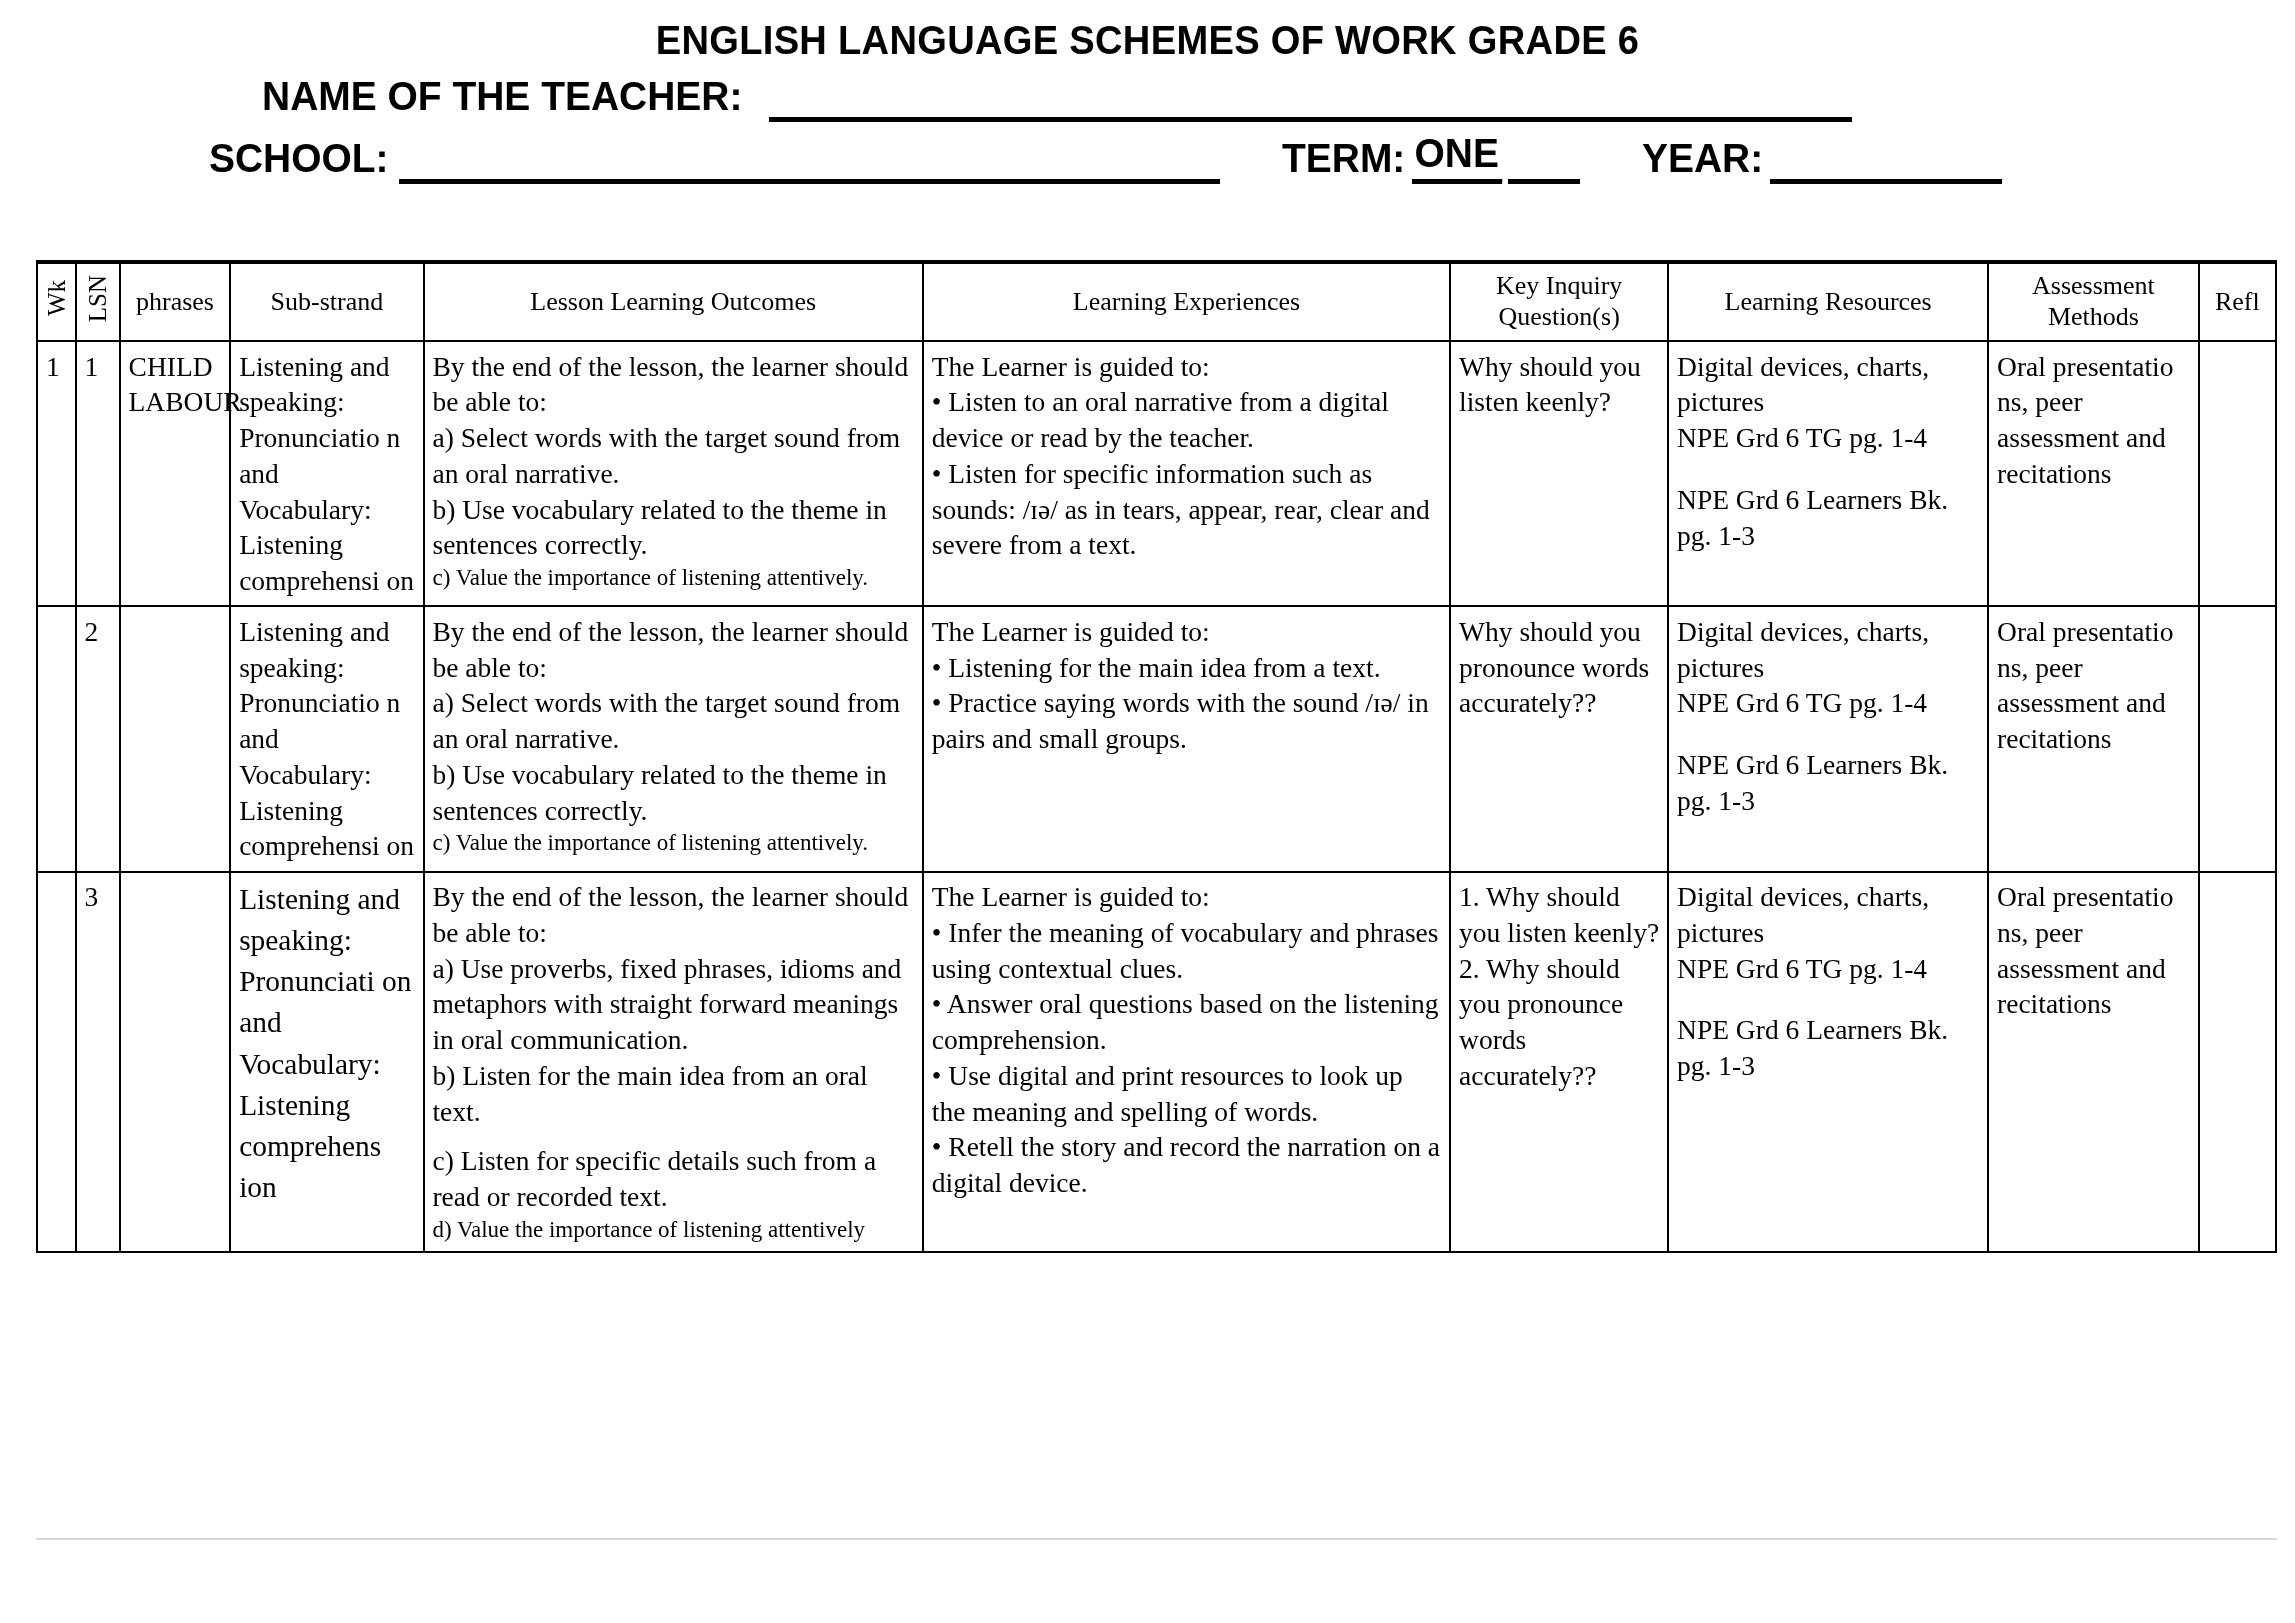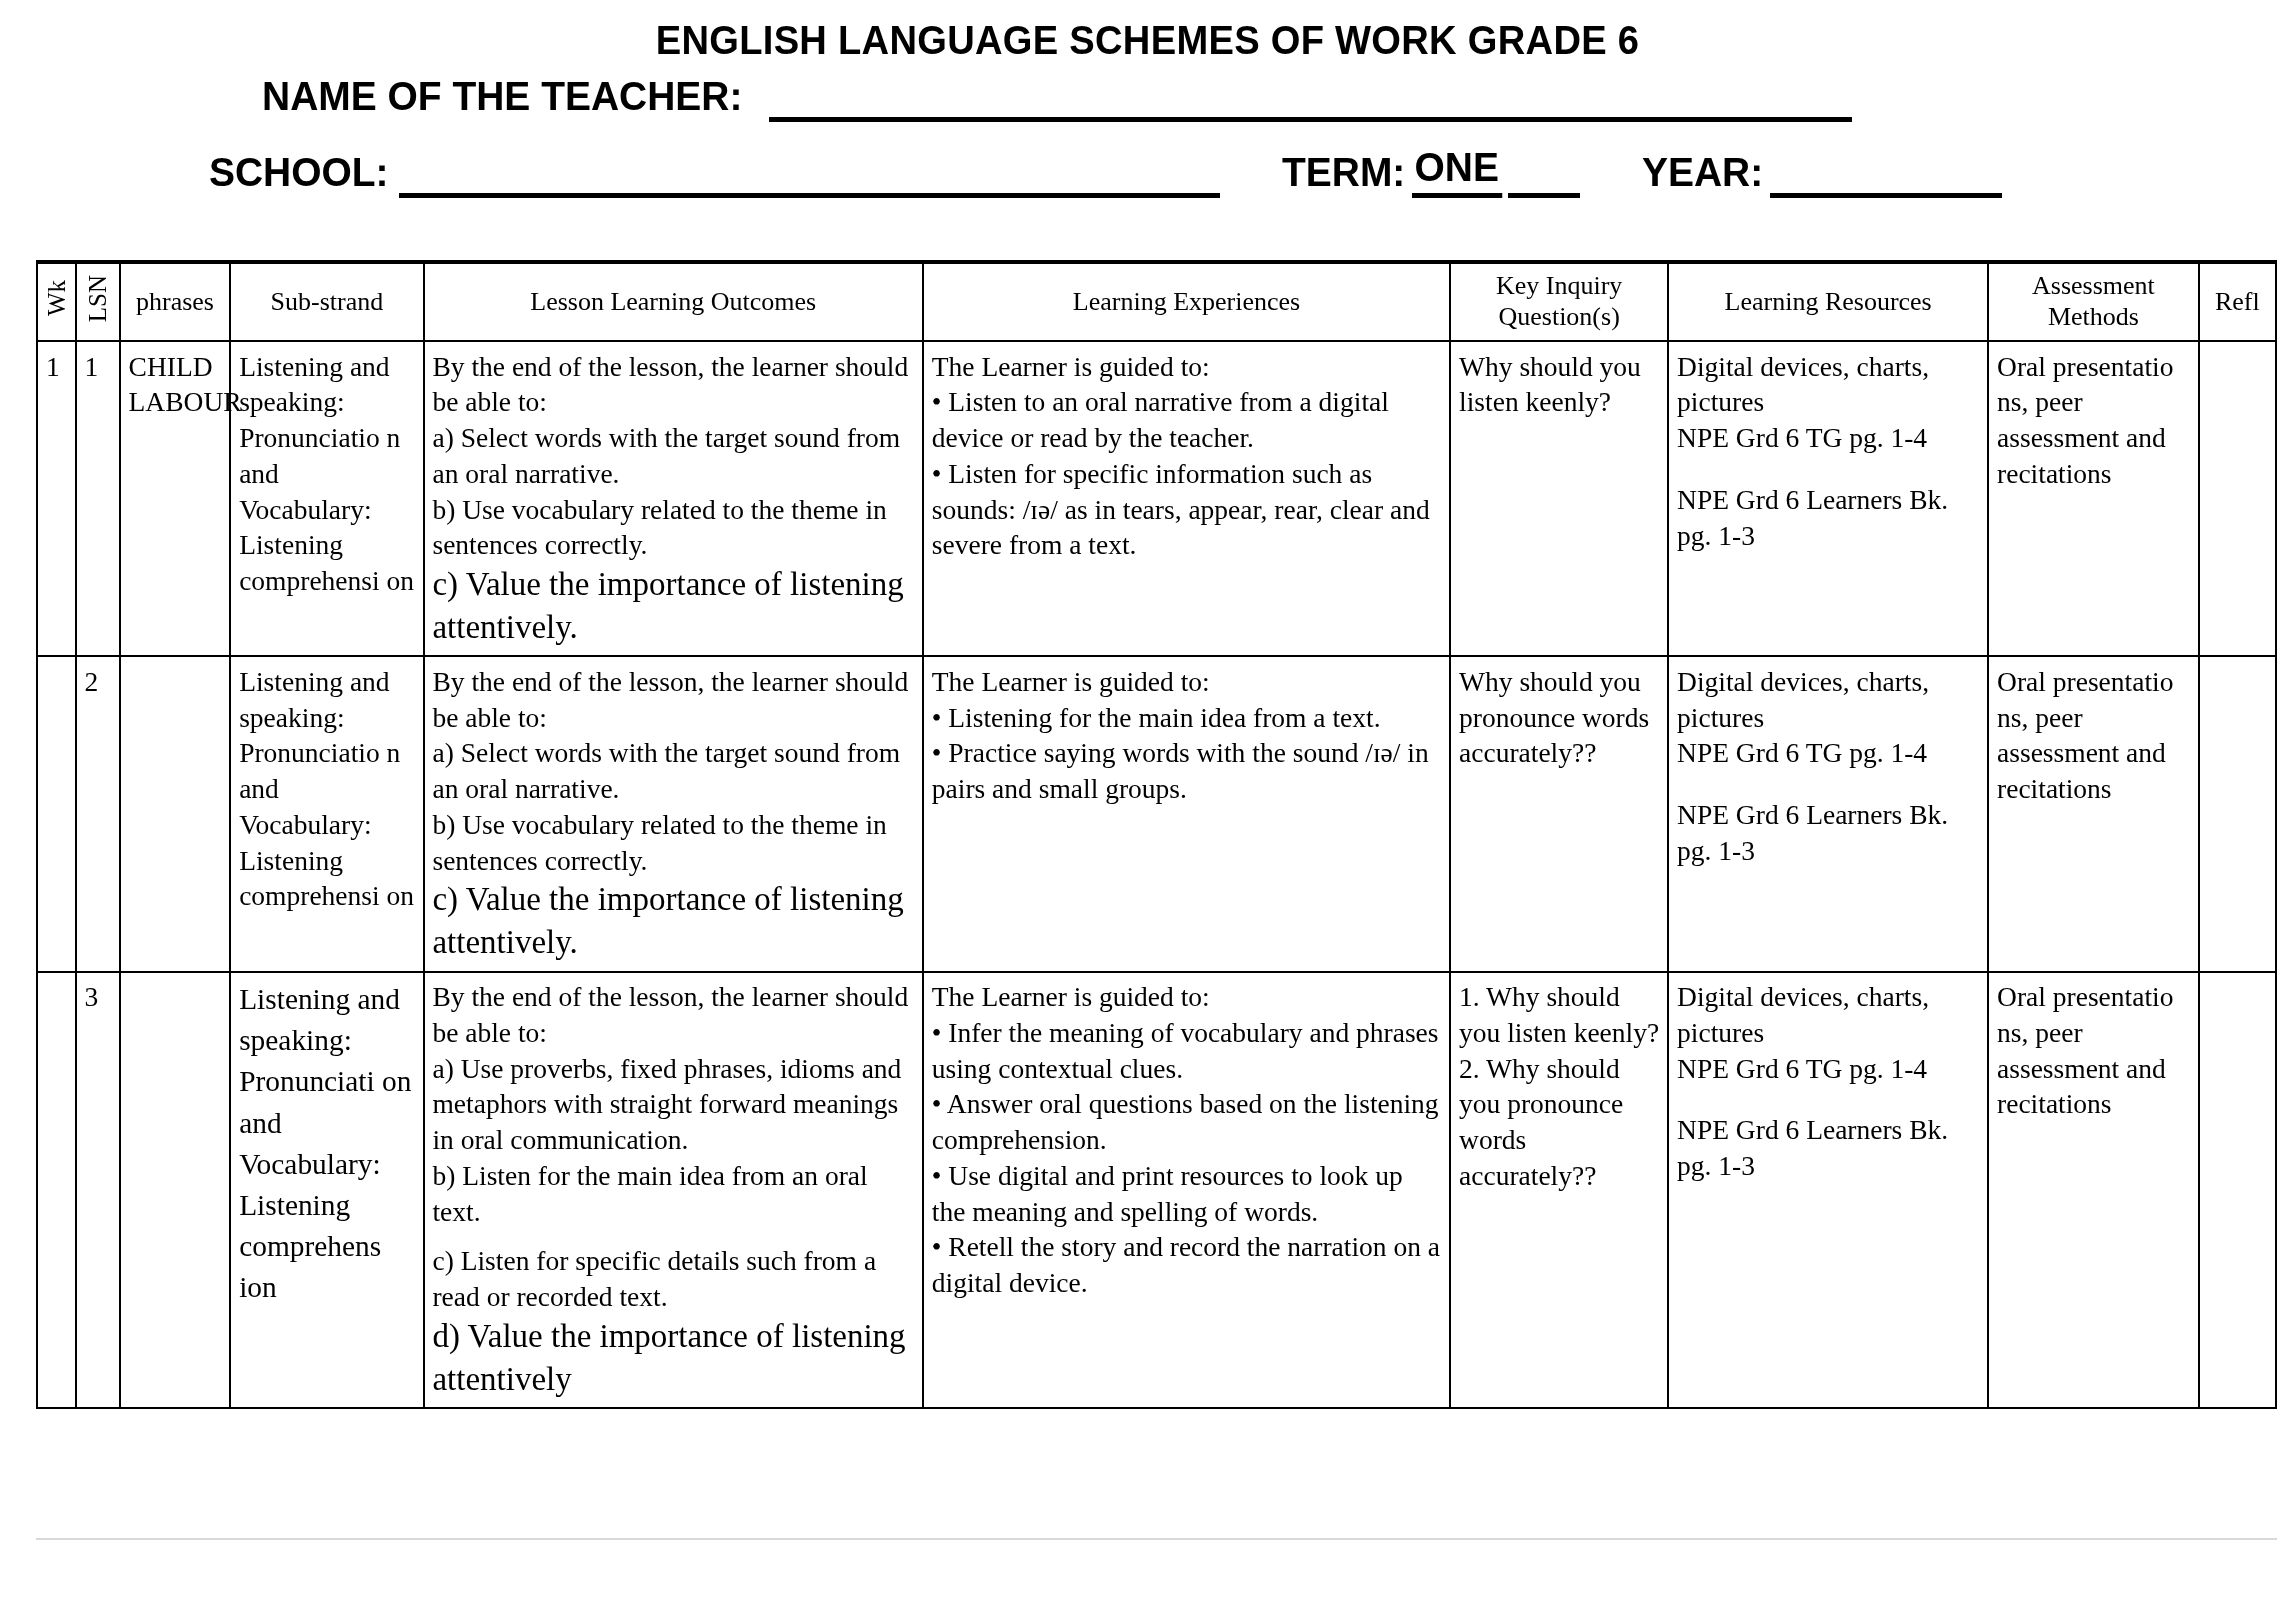--- a/index.html
+++ b/index.html
@@ -34,21 +34,21 @@
     font-family: "Liberation Sans", "DejaVu Sans", sans-serif;
     font-weight: bold;
     font-size: 41px;
     line-height: 1.25;
     white-space: nowrap;
     display: flex;
     align-items: flex-end;
   }
   .hdr-line .lbl { transform: scaleX(0.95); transform-origin: left bottom; }
   .line-teacher { padding-left: 262px; margin-top: 2.6px; }
-  .line-school  { padding-left: 209px; margin-top: 20px; }
+  .line-school  { padding-left: 209px; margin-top: 6px; }
 
   .blank {
     display: inline-block;
     border-bottom: 5.9px solid #000;
     height: 0.72em;
     margin-left: 1.3px;
     vertical-align: baseline;
   }
   .blank-teacher { width: 1083px; }
   .blank-school  { width: 821px; }
@@ -117,21 +117,21 @@
   col.c-refl  { width: 72px; }
 
   .cell-num { text-align: left; font-size: 26px; padding-left: 6.5px; }
   .cell-strand { font-size: 30px; line-height: 1.28; }
   .cell-sub { font-size: 26px; line-height: 1.42; }
   .cell-sub.bigger { font-size: 29.4px; line-height: 1.40; }
   .cell-asm { font-size: 29.4px; line-height: 1.33; }
   .cell-kiq { font-size: 27px; line-height: 1.36; }
   .cell-lres { font-size: 27px; line-height: 1.33; }
   .cell-body { font-size: 27.5px; line-height: 1.30; }
-  .cell-body .small-lead { font-size: 33px; }
+  .cell-body .small-lead { font-size: 23px; }
   .spacer-line { display:block; height: 0.95em; }
 
   
   .doc-footer {
     position: absolute;
     left: 36px;
     right: 36px;
     top: 1538px;
   }
   .footer-rule {

